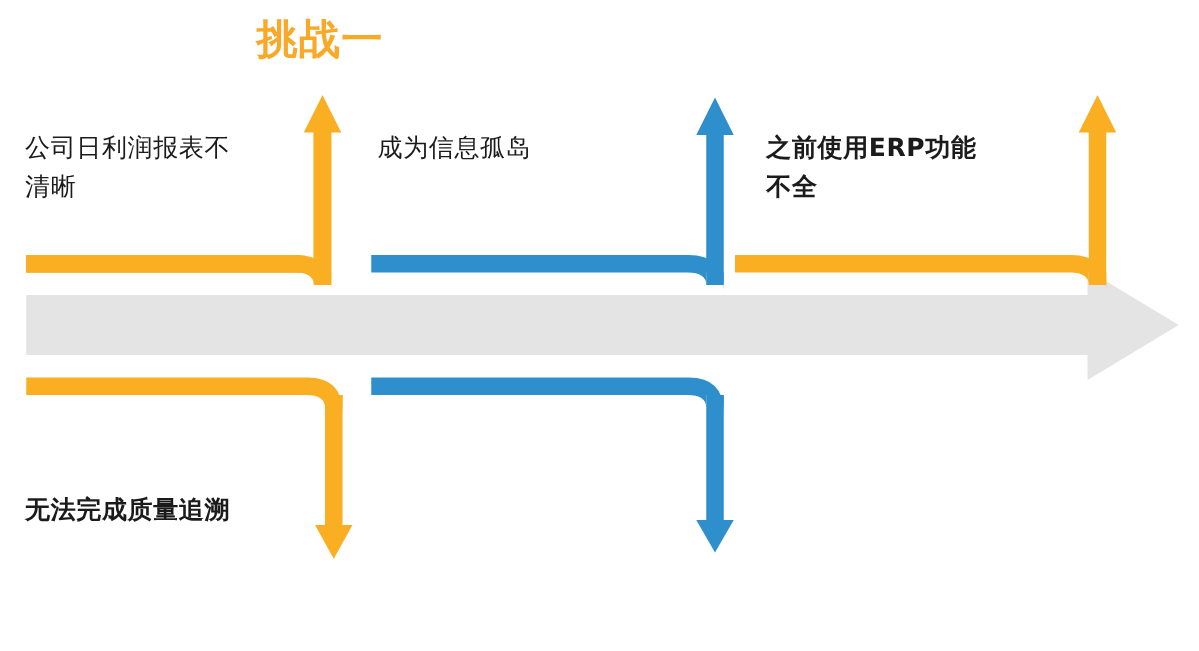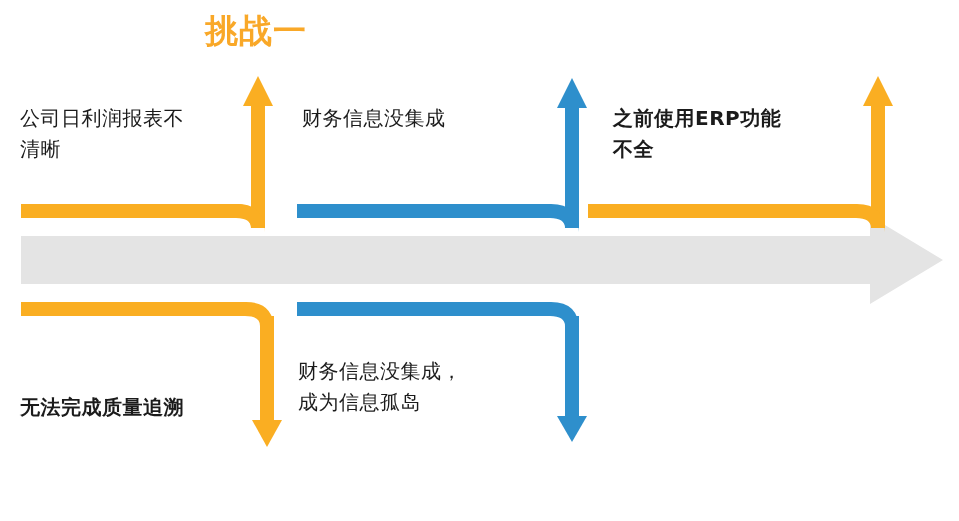--- a/index.html
+++ b/index.html
@@ -96,20 +96,18 @@
       <rect x="565" y="316" width="14" height="106" fill="#2E8FCC"></rect>
       <path fill="#2E8FCC" d="M297,302 L551,302 Q579,302 579,330 L579,316 L565,316 L565,326 Q565,316 550,316 L297,316 Z"></path>
       <path fill="#2E8FCC" d="M557,416 L587,416 L572,442 Z"></path>
     </g>
   </svg>
 
   <div id="title-1" class="challenge-title title-orange">挑战一</div>
 
   <div id="caption-1" class="caption">公司日利润报表不
 清晰</div>
-  <div id="caption-2" class="caption">财务信息没集成</div>
+  <div id="caption-2" class="caption">成为信息孤岛</div>
   <div id="caption-3" class="caption">之前使用ERP功能
 不全</div>
   <div id="caption-4" class="caption">无法完成质量追溯</div>
-  <div id="caption-5" class="caption">财务信息没集成，
-成为信息孤岛</div>
 
 </div>
 
 </body></html>

